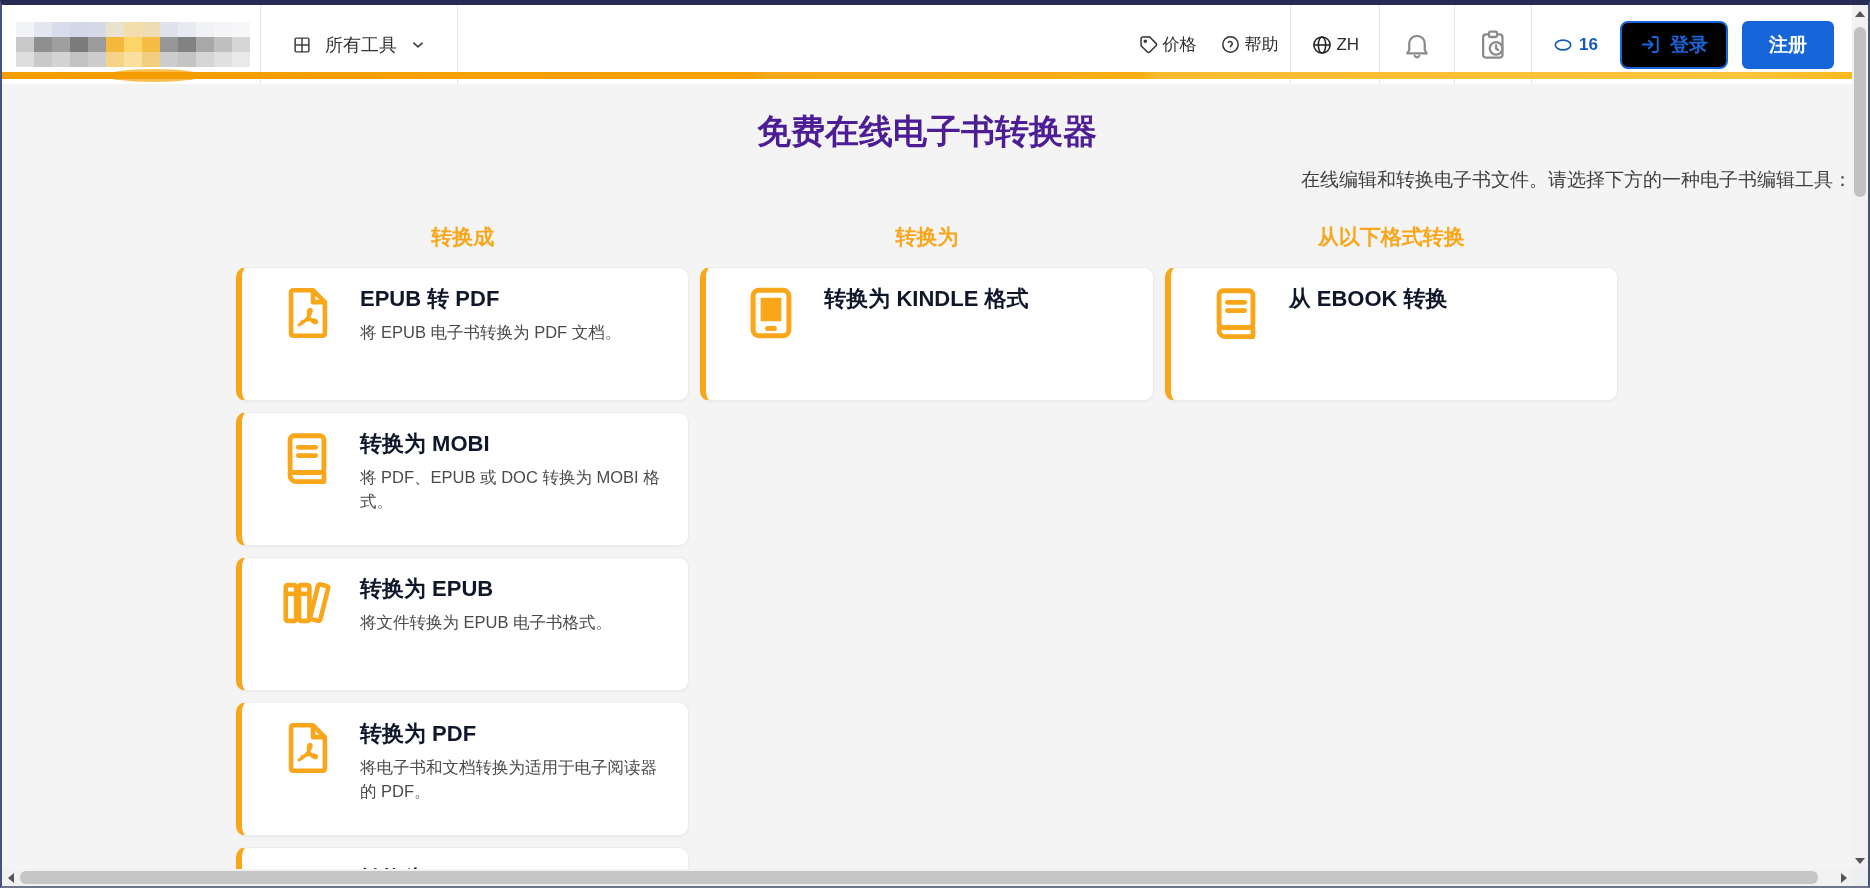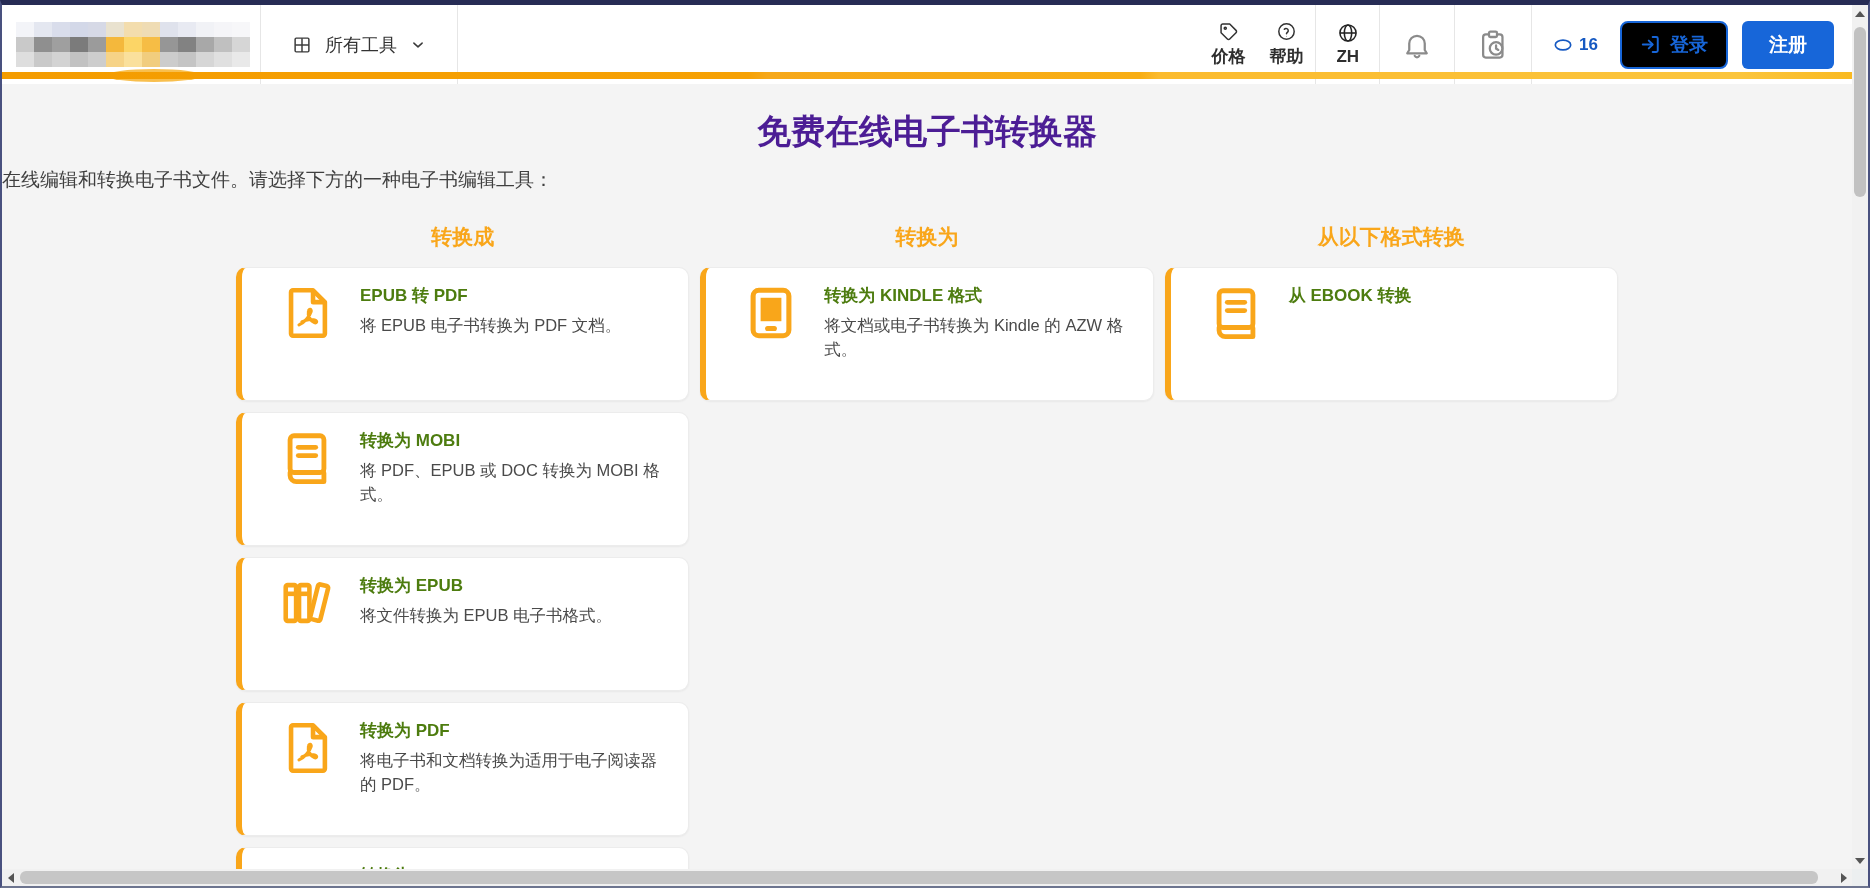--- a/index.html
+++ b/index.html
@@ -13,41 +13,41 @@
   .navbar{position:absolute;left:0;top:0;right:16px;height:79px;background:#fff;display:flex;align-items:stretch;}
   .logo-wrap{display:flex;align-items:center;padding:0 10px 0 14px;position:relative;}
   .logo-mosaic{position:relative;width:234px;height:45px;display:flex;flex-wrap:wrap;overflow:hidden;}
   .logo-mosaic span{width:18px;height:15px;display:block;}
   .logo-blob{position:absolute;left:104px;bottom:2px;width:96px;height:13px;border-radius:50%;background:#f8bc44;opacity:.95;}
   .v-sep{width:1px;background:#e6e6e6;align-self:stretch;}
   .tools-menu{display:flex;align-items:center;gap:12px;padding:0 30px;cursor:pointer;font-size:18px;color:#333;}
   .tools-menu svg{display:block;}
   .nav-spacer{flex:1;}
   .nav-right{display:flex;align-items:stretch;}
-  .nav-stack{display:flex;flex-direction:column;align-items:center;justify-content:center;gap:3px;padding:0 12px;cursor:pointer;font-size:17px;color:#2f2f2f;font-weight:bold;}
+  .nav-stack{display:flex;flex-direction:row;align-items:center;justify-content:center;gap:3px;padding:0 12px;cursor:pointer;font-size:17px;color:#2f2f2f;}
   .nav-stack svg{display:block;}
   .nav-iconbtn{display:flex;align-items:center;justify-content:center;padding:0 22px;cursor:pointer;}
   .credits{display:flex;align-items:center;gap:5px;padding:0 14px 0 20px;color:#1659c2;font-size:17px;font-weight:700;cursor:pointer;}
   .btn-login{display:flex;align-items:center;gap:9px;align-self:center;margin:15px 8px;padding:9px 18px;border:2px solid #1766d9;border-radius:8px;background:#000000;color:#1766d9;font-size:19px;font-weight:700;cursor:pointer;font-family:inherit;}
   .btn-register{align-self:center;margin:0 18px 0 6px;padding:11px 27px;border:none;border-radius:6px;background:#1766d9;color:#fff;font-size:19px;font-weight:700;cursor:pointer;font-family:inherit;}
   .accent-bar{position:absolute;left:0;top:67px;right:0;height:7px;
     background:linear-gradient(90deg,#f49c00 0%,#f6a104 40%,#f6a81a 41%,#f8ae14 61%,#fbbb2e 62%,#fbc53d 93%,#f9b81c 100%);}
   
   .main{position:absolute;left:0;top:74px;right:16px;bottom:17px;overflow:hidden;}
   .page-title{margin:30px 0 0;text-align:center;font-size:34px;font-weight:700;color:#4c1d95;}
-  .page-subtitle{margin:12px 0 0;text-align:left;font-size:19px;color:#3f3f3f;}
+  .page-subtitle{margin:12px 0 0;text-align:right;font-size:19px;color:#3f3f3f;}
   .grid{width:1382px;margin:30px auto 0;display:grid;grid-template-columns:1fr 1fr 1fr;column-gap:11px;}
   .col-header{text-align:center;font-size:21px;font-weight:700;color:#f9a61a;margin-bottom:16px;}
   .col-cards{display:flex;flex-direction:column;gap:11px;}
   .card{height:134px;box-sizing:border-box;background:#fff;border:1px solid #ececec;border-left:6px solid #f9a61a;
     border-radius:10px;box-shadow:0 1px 2px rgba(0,0,0,.05);display:flex;align-items:flex-start;
     padding:16px 18px 0 36px;cursor:pointer;text-decoration:none;color:inherit;}
   .card-icon{width:58px;height:58px;flex:0 0 58px;margin-right:24px;color:#f9a61a;}
   .card-icon svg{width:58px;height:58px;display:block;}
-  .card-title{display:block;font-size:17px;font-weight:700;color:#4d7c0f;}
+  .card-title{display:block;font-size:22px;font-weight:700;color:#0f172a;}
   .card-desc{display:block;margin-top:7px;font-size:16.5px;line-height:1.45;color:#4a4a4a;max-width:312px;}
   
   .vscroll{position:absolute;top:0;right:0;bottom:17px;width:16px;background:#f1f1f1;}
   .vscroll .arrow{position:absolute;left:0;width:16px;height:17px;display:flex;align-items:center;justify-content:center;cursor:pointer;}
   .vscroll .thumb{position:absolute;left:2px;width:12px;top:22px;height:170px;background:#c1c1c1;border-radius:6px;cursor:pointer;}
   .tri-up{width:0;height:0;border-left:5px solid transparent;border-right:5px solid transparent;border-bottom:6px solid #555;}
   .tri-down{width:0;height:0;border-left:5px solid transparent;border-right:5px solid transparent;border-top:6px solid #555;}
   .hscroll{position:absolute;left:0;right:16px;bottom:0;height:17px;background:#f1f1f1;}
   .hscroll .arrow{position:absolute;top:0;width:17px;height:17px;display:flex;align-items:center;justify-content:center;cursor:pointer;}
   .hscroll .thumb{position:absolute;top:2px;height:13px;left:18px;right:34px;background:#c6c6c6;border-radius:6px;cursor:pointer;}
@@ -334,21 +334,20 @@
 
     <div class="col-cards">
       <a class="card">
         <span class="card-icon">
             <svg viewBox="0 0 24 24">
               <use href="#i-ereader"></use>
             </svg>
           </span>
         <span class="card-text">
           <span class="card-title">转换为 KINDLE 格式</span>
-          <span class="card-desc">将文档或电子书转换为 Kindle 的 AZW 格式。</span>
         </span>
       </a>
     </div>
 
     <div class="col-cards">
       <a class="card">
         <span class="card-icon">
             <svg viewBox="0 0 24 24">
               <use href="#i-book"></use>
             </svg>

